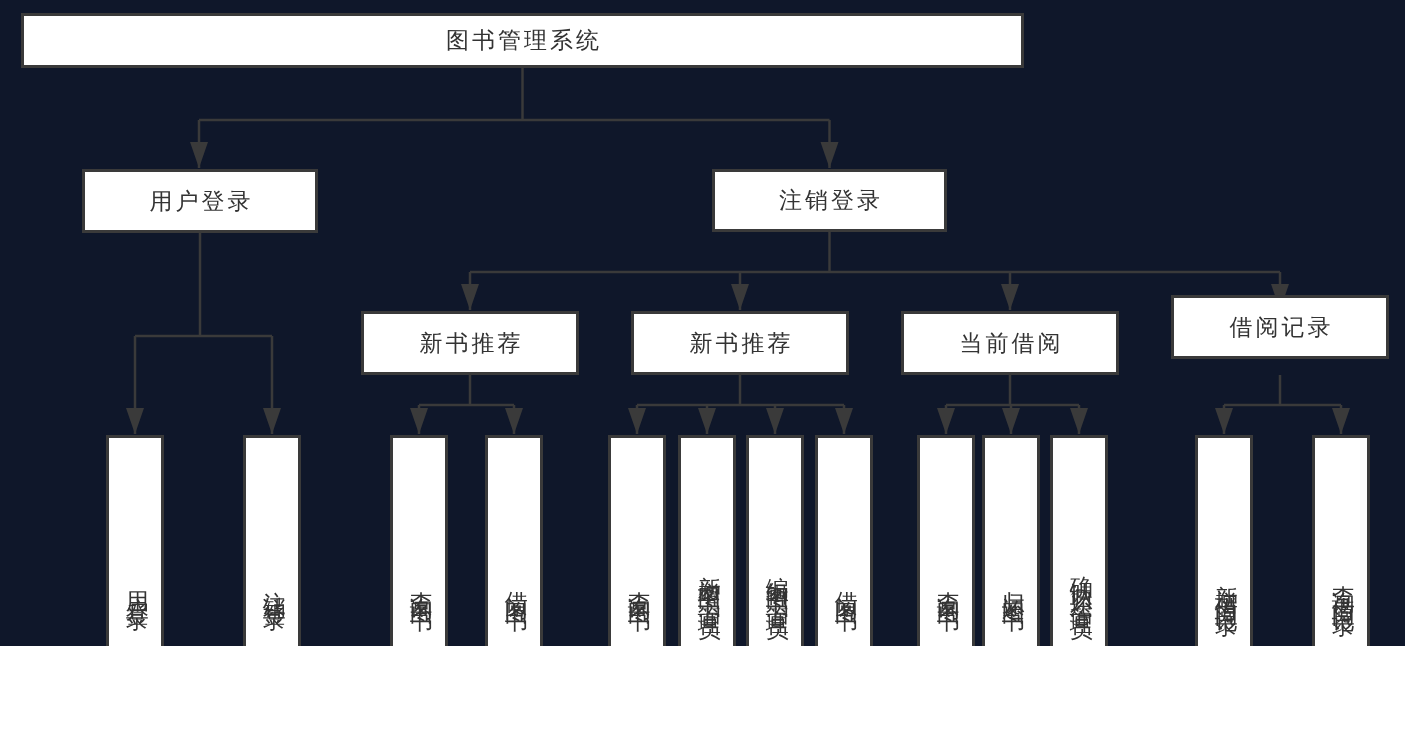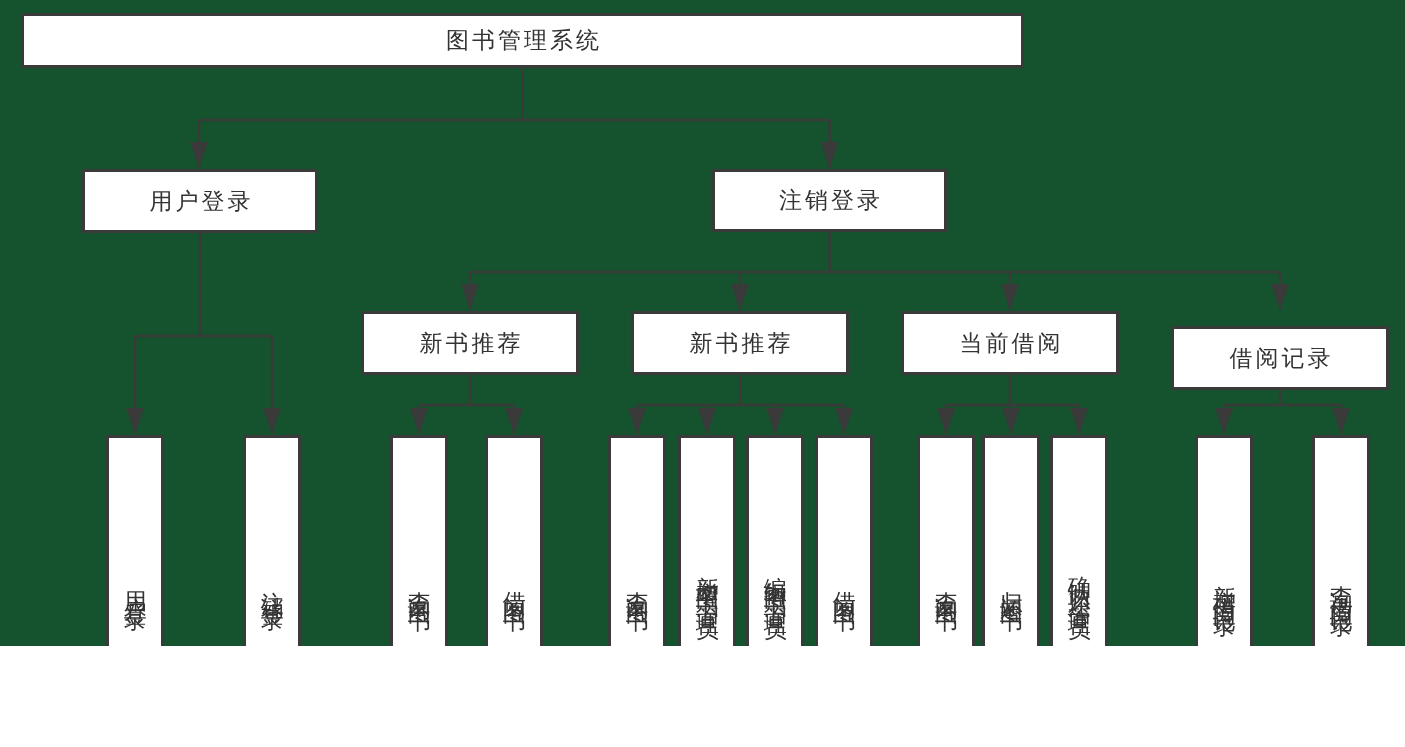--- a/index.html
+++ b/index.html
@@ -1,22 +1,22 @@
 <!DOCTYPE html>
 <html><head>
 <meta charset="utf-8">
 <style>
   html, body { margin: 0; padding: 0; background: #ffffff; }
   .canvas {
     position: relative;
     width: 1405px;
     height: 646px;
-    background: #14532d;
+    background: #0f172a;
     overflow: hidden;
-    font-family: Liberation Serif, serif;
+    font-family: Liberation Mono, monospace;
   }
   svg.connectors {
     position: absolute;
     left: 0; top: 0;
     width: 1405px; height: 747px;
     z-index: 1;
   }
   .node {
     position: absolute;
     box-sizing: border-box;
@@ -42,21 +42,21 @@
     line-height: 1.1;
     white-space: nowrap;
   }
   
   #n-root            { left: 21px;  top: 13px;  width: 1003px; height: 55px; }
   #n-user-login      { left: 82px;  top: 169px; width: 236px;  height: 64px; }
   #n-book-mgmt       { left: 712px; top: 169px; width: 235px;  height: 63px; }
   #n-new-book-rec    { left: 361px; top: 311px; width: 218px;  height: 64px; }
   #n-book-borrow     { left: 631px; top: 311px; width: 218px;  height: 64px; }
   #n-current-borrow  { left: 901px; top: 311px; width: 218px;  height: 64px; text-align: center; }
-  #n-borrow-record   { left: 1171px;top: 326px; width: 218px;  height: 64px; }
+  #n-borrow-record   { left: 1171px;top: 295px; width: 218px;  height: 64px; }
   .leaf              { top: 435px; width: 58px; height: 300px; }
   #n-leaf-user-login     { left: 106px; }
   #n-leaf-logout         { left: 243px; }
   #n-leaf-query-book-1   { left: 390px; }
   #n-leaf-borrow-book-1  { left: 485px; }
   #n-leaf-query-book-2   { left: 608px; }
   #n-leaf-add-book       { left: 678px; }
   #n-leaf-edit-book      { left: 746px; }
   #n-leaf-borrow-book-2  { left: 815px; }
   #n-leaf-query-book-3   { left: 917px; }

